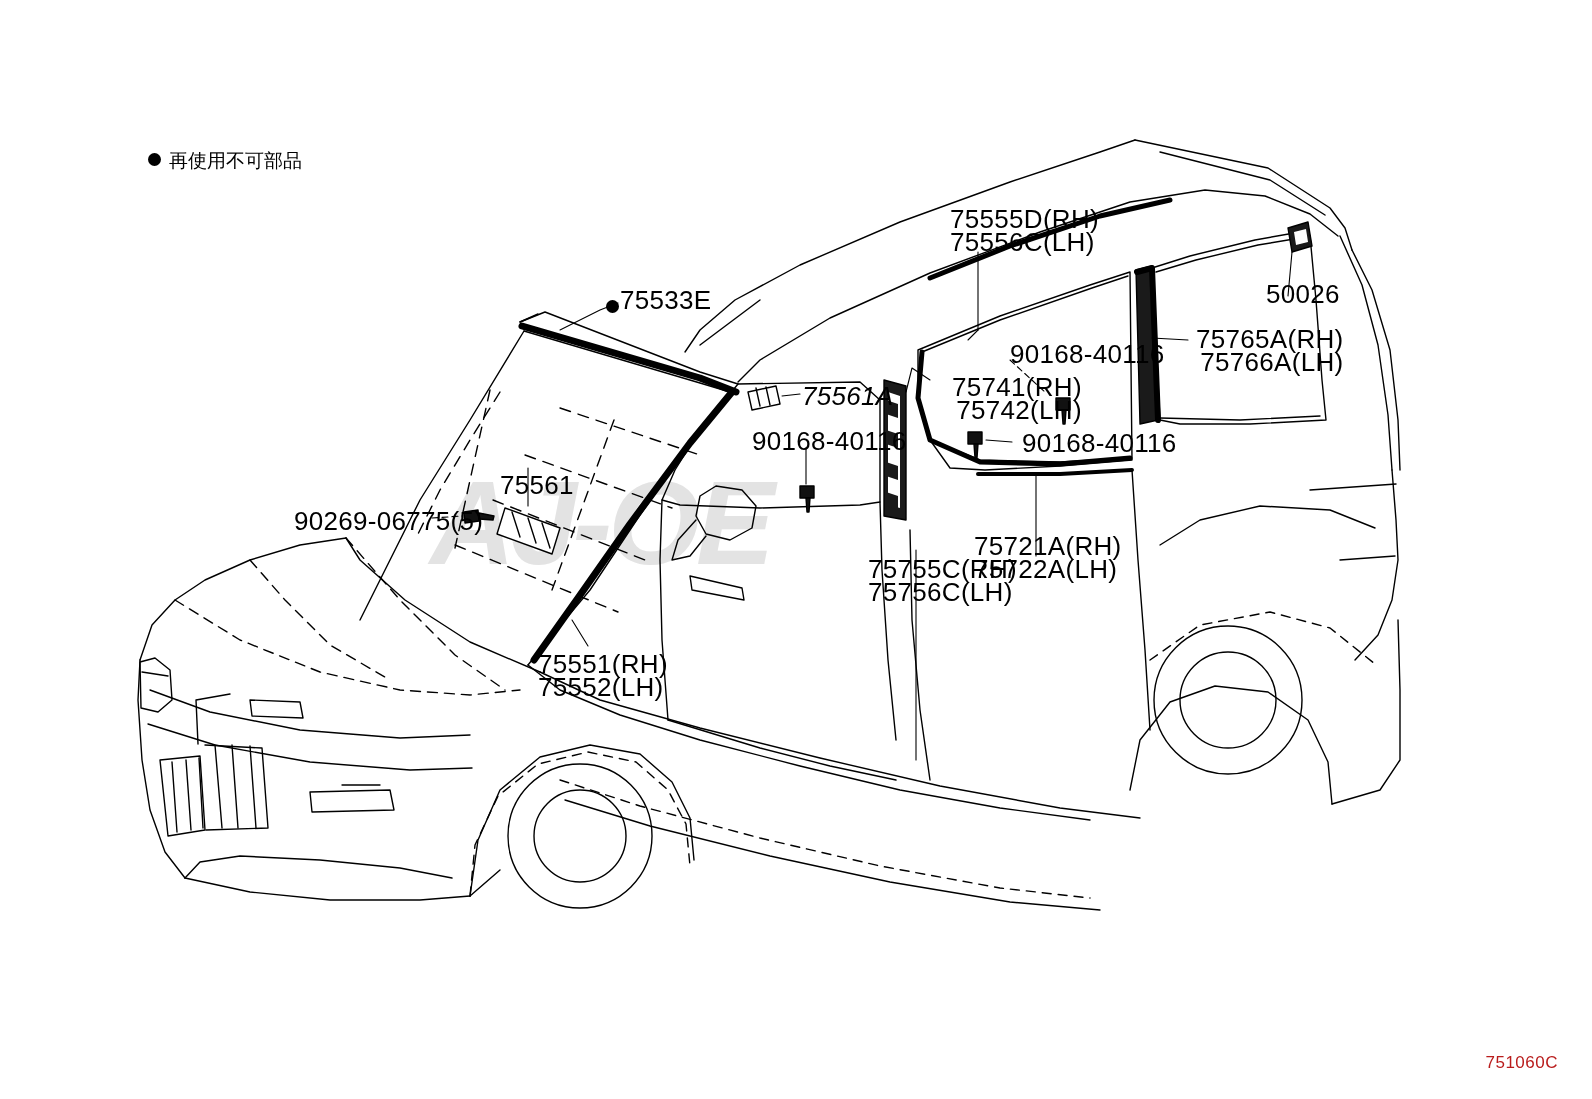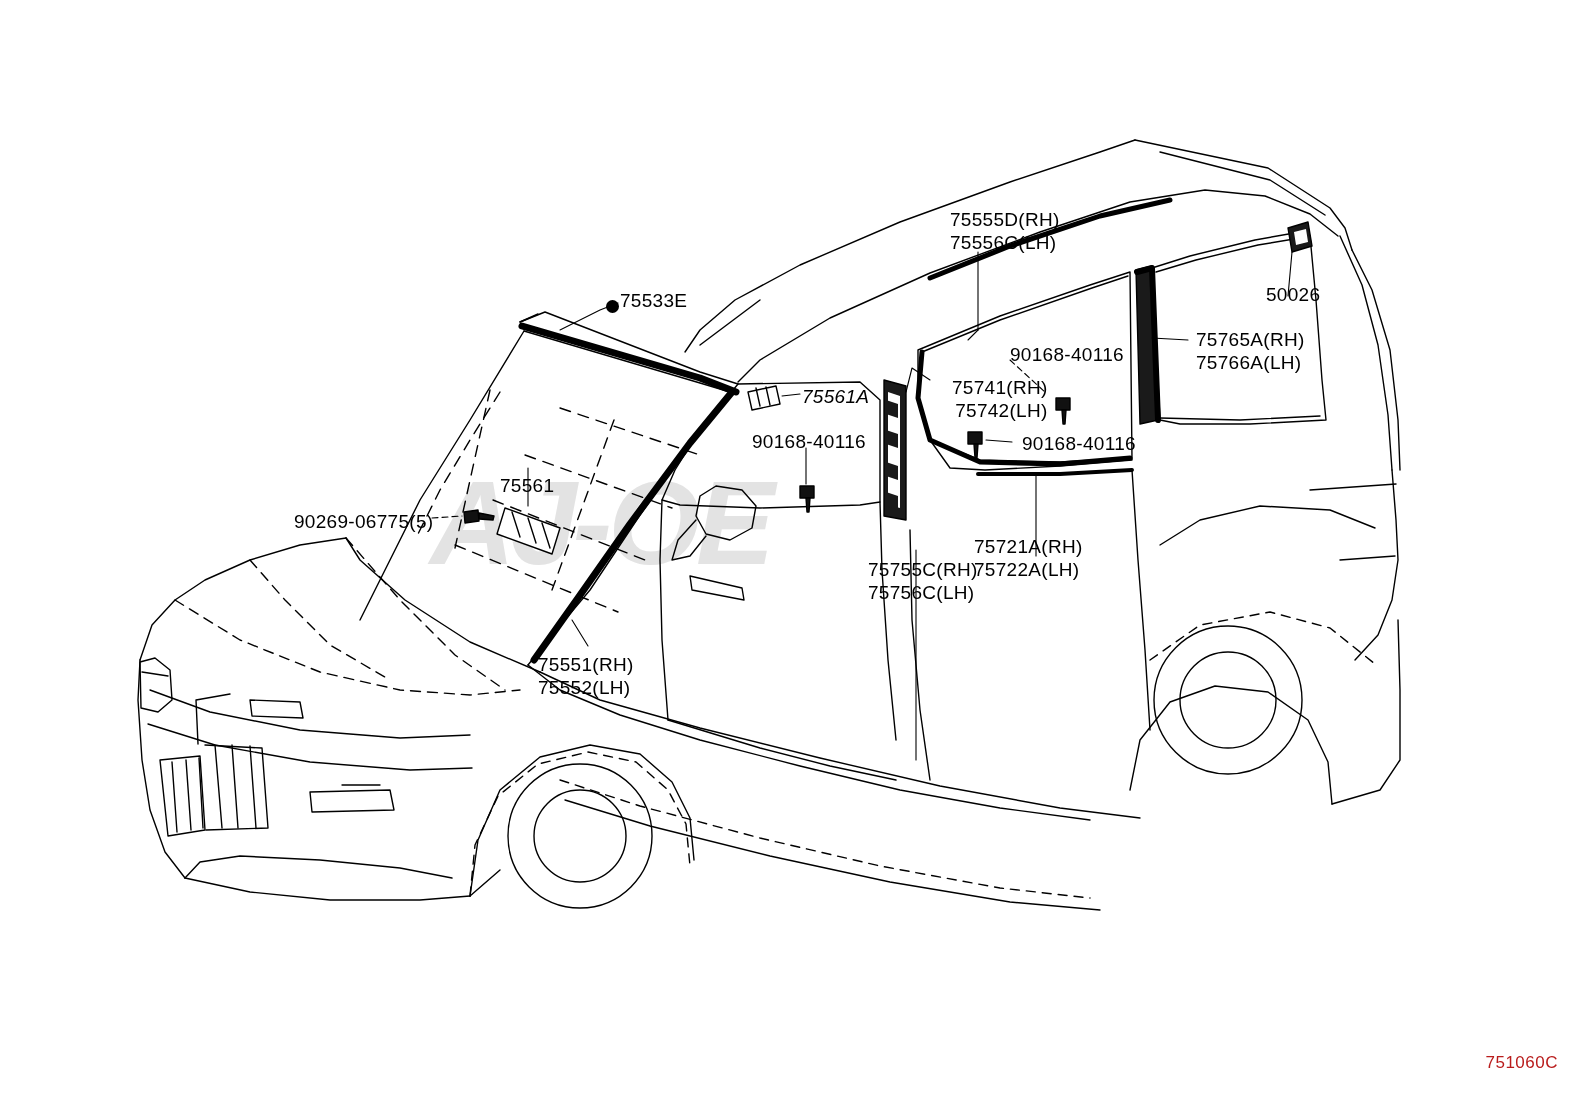--- a/index.html
+++ b/index.html
@@ -20,21 +20,21 @@
   #sheet svg.art {
     position: absolute;
     left: 0;
     top: 0;
     width: 1592px;
     height: 1099px;
   }
   .lbl {
     position: absolute;
     font-family: "Liberation Sans", sans-serif;
-    font-size: 19px;
+    font-size: 26px;
     color: #000000;
     white-space: pre;
     line-height: 23px;
     letter-spacing: 0.3px;
   }
   .legend {
     position: absolute;
     left: 148px;
     top: 148px;
     width: 320px;
@@ -253,20 +253,24 @@
       <path d="M1010 360 L1045 392" stroke-width="1.1" stroke-dasharray="6 4"></path>
       <path d="M1012 442 L986 440" stroke-width="1.1"></path>
       <path d="M1036 556 L1036 474" stroke-width="1.1"></path>
       <path d="M1188 340 L1152 338" stroke-width="1.1"></path>
       <path d="M1288 296 L1292 252" stroke-width="1.1"></path>
       <path d="M930 380 L912 368 L906 392" stroke-width="1.1"></path>
     </g>
   </svg>
 
   <div class="legend">
+    <div class="legend-row">
+      <span class="legend-dot"></span>
+      <span class="legend-text jp">再使用不可部品</span>
+    </div>
   </div>
 
   <div class="bullet-dot" style="left:606px; top:300px;"></div>
 
   <div class="lbl" style="left:620px;  top:289px;">75533E</div>
   <div class="lbl" style="left:802px;  top:385px;font-style:italic;">75561A</div>
   <div class="lbl" style="left:500px;  top:474px;">75561</div>
   <div class="lbl" style="left:294px; top:510px;">90269-06775(5)</div>
   <div class="lbl" style="left:538px; top:653px;">75551(RH)
 75552(LH)</div>
@@ -274,18 +278,18 @@
   <div class="lbl" style="left:868px; top:558px;">75755C(RH)
 75756C(LH)</div>
   <div class="lbl" style="left:950px; top:208px;">75555D(RH)
 75556C(LH)</div>
   <div class="lbl" style="left:952px; top:376px;text-align:right;">75741(RH)
 75742(LH)</div>
   <div class="lbl" style="left:1010px; top:343px;">90168-40116</div>
   <div class="lbl" style="left:1022px; top:432px;">90168-40116</div>
   <div class="lbl" style="left:974px; top:535px;">75721A(RH)
 75722A(LH)</div>
-  <div class="lbl" style="left:1196px; top:328px;">75765A(RH)
+  <div class="lbl" style="left:1196px; top:328px;text-align:right;">75765A(RH)
 75766A(LH)</div>
   <div class="lbl" style="left:1266px; top:283px;">50026</div>
 
   <div class="figno">751060C</div>
 </div>
 
 </body></html>

